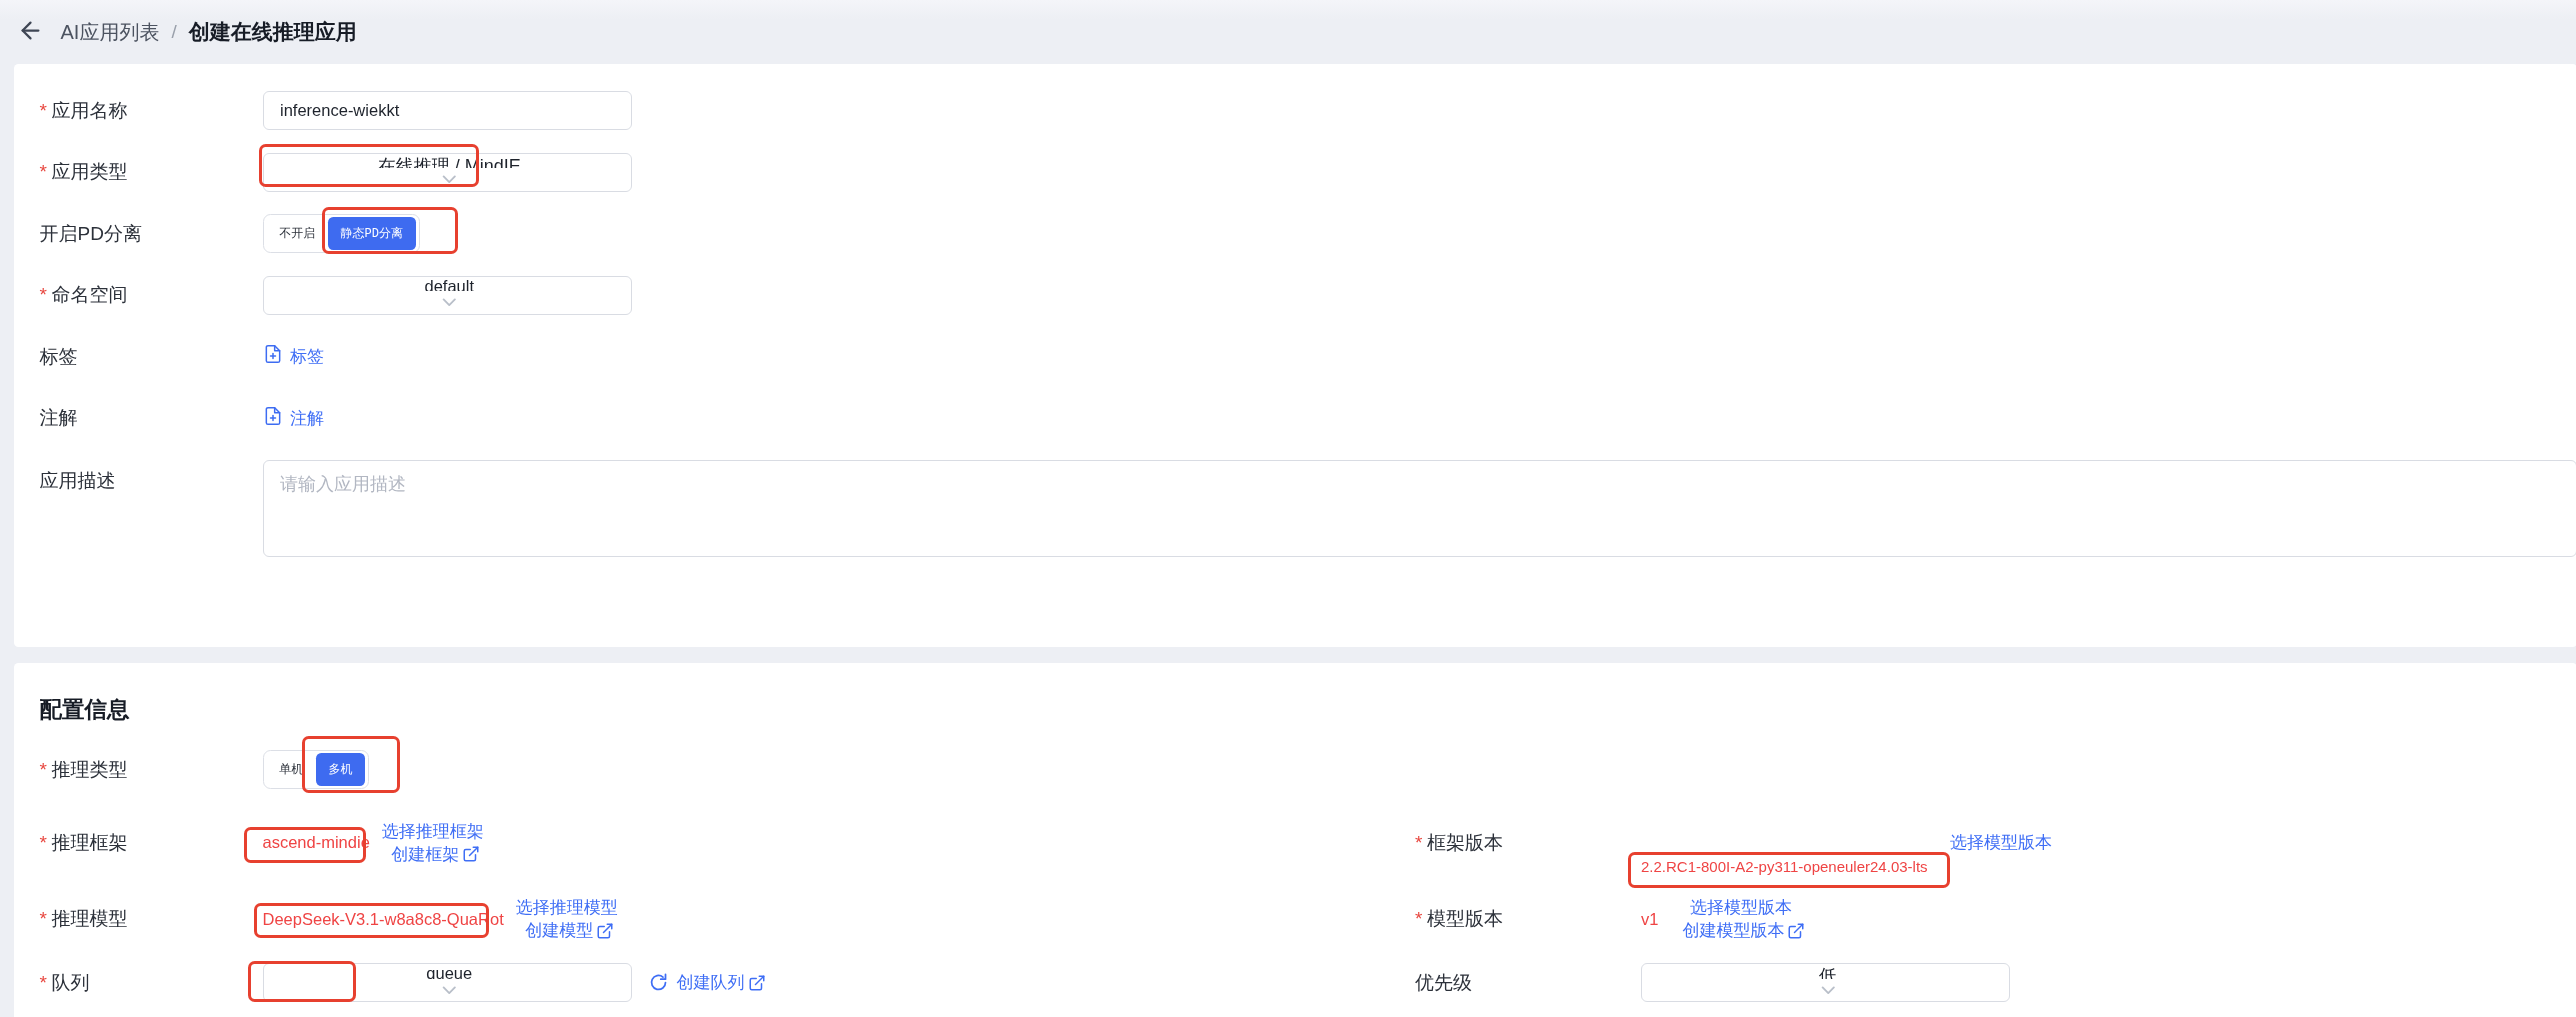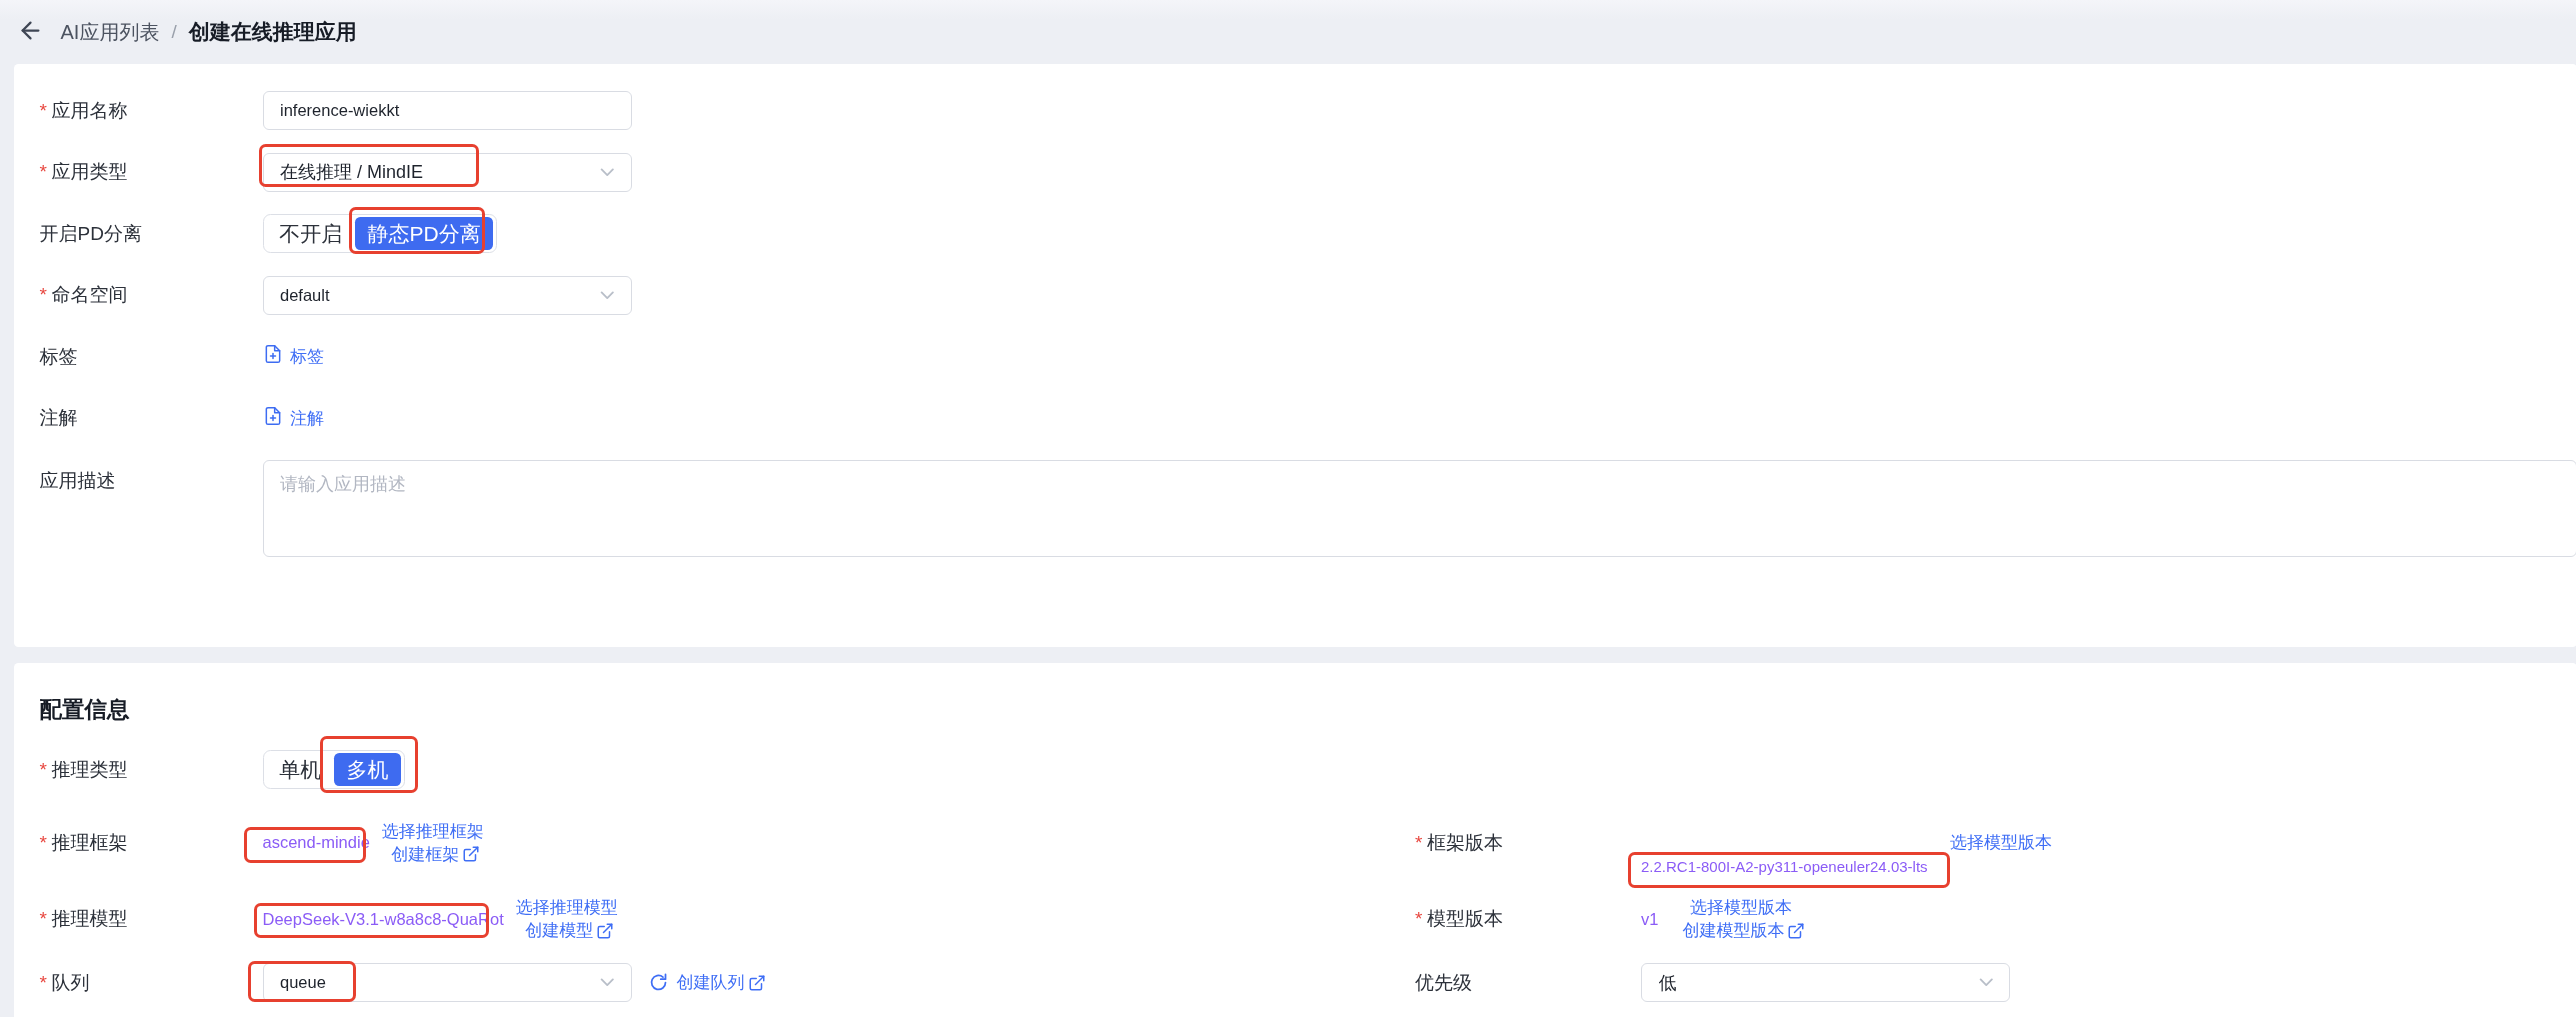--- a/index.html
+++ b/index.html
@@ -51,53 +51,54 @@
   .ctl-wrap { position:relative; display:flex; align-items:center; }
   .text-input {
     width:369px; height:39px; border:1.5px solid #d9dce3; border-radius:6px;
     padding:0 16.5px; font-size:16.5px; color:#1e232c; background:#fff; outline:none;
     font-family:"Liberation Sans","DejaVu Sans",sans-serif;
   }
   .select-box {
     width:369px; height:39px; border:1.5px solid #d9dce3; border-radius:6px;
     background:#fff; display:flex; align-items:center; padding:0 12px 0 16.5px;
     cursor:pointer;
+    flex-direction:column;
   }
   .select-value { flex:1; font-size:16.5px; color:#1e232c; white-space:nowrap; overflow:hidden; }
   .select-value.cjk { font-size:18px; }
   .chevron { flex:0 0 auto; display:flex; }
   .textarea {
     width:2324px; height:97px; border:1.5px solid #d9dce3; border-radius:6px;
     padding:10.5px 16.5px; font-size:18px; color:#1e232c; resize:none; outline:none;
     font-family:"Liberation Sans","DejaVu Sans",sans-serif;
   }
   .textarea::placeholder { color:#b2b7c2; }
 
   
   .toggle-group {
     display:flex; align-items:center; border:1.5px solid #dcdfe6; border-radius:7.5px;
     background:#fff; padding:3px; height:39px;
   }
   .toggle-opt {
     height:33px; display:flex; align-items:center; padding:0 12.7px;
-    font-size:21px; color:#2c313a; cursor:pointer; border-radius:5.2px;
-    position:relative; white-space:nowrap;
+    font-size:12px; color:#2c313a; cursor:pointer; border-radius:5.2px;
+    position:relative; white-space:nowrap;font-family:Liberation Mono, monospace;
   }
   .toggle-opt.selected { background:#3e6bf0; color:#ffffff; }
 
   
   .blue-link {
     display:inline-flex; align-items:center; font-size:17px; color:#3f6ef5;
     cursor:pointer; white-space:nowrap;
   }
   .blue-link + .blue-link { margin-left:6px; }
   .icon-gap { margin-left:3px; display:flex; }
   .attach-link { display:flex; align-items:center; gap:7.5px; }
 
-  .value-text { font-size:16.5px; color:#8b5cf6; position:relative; white-space:nowrap; }
+  .value-text { font-size:16.5px; color:#ef4444; position:relative; white-space:nowrap; }
   .value-text.small { font-size:15px;margin-top:48px; }
   .links-after { margin-left:12px; display:flex; align-items:center;flex-direction:column; }
 
   .refresh-btn { display:flex; align-items:center; margin:0 7.5px 0 16.5px; cursor:pointer; }
 
   
   .ann {
     position:absolute; border:3.7px solid #e7402f; border-radius:6.7px;
     pointer-events:none; z-index:5;
   }

